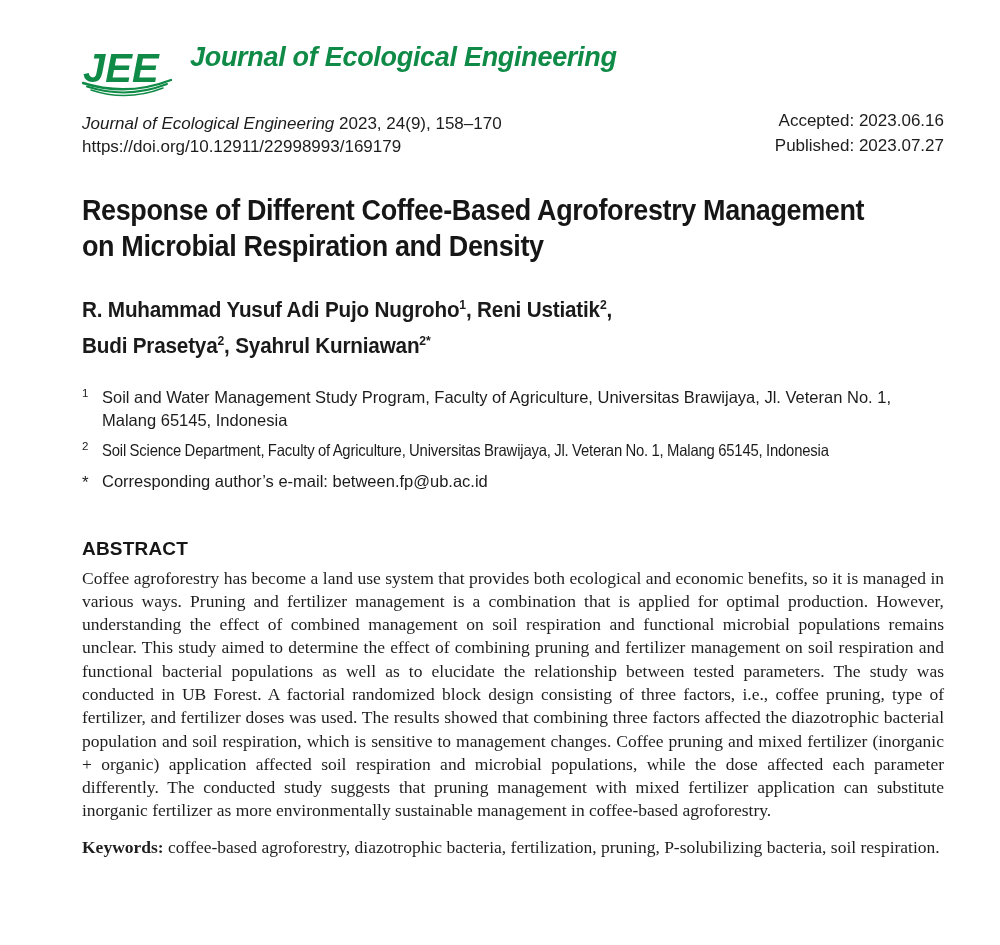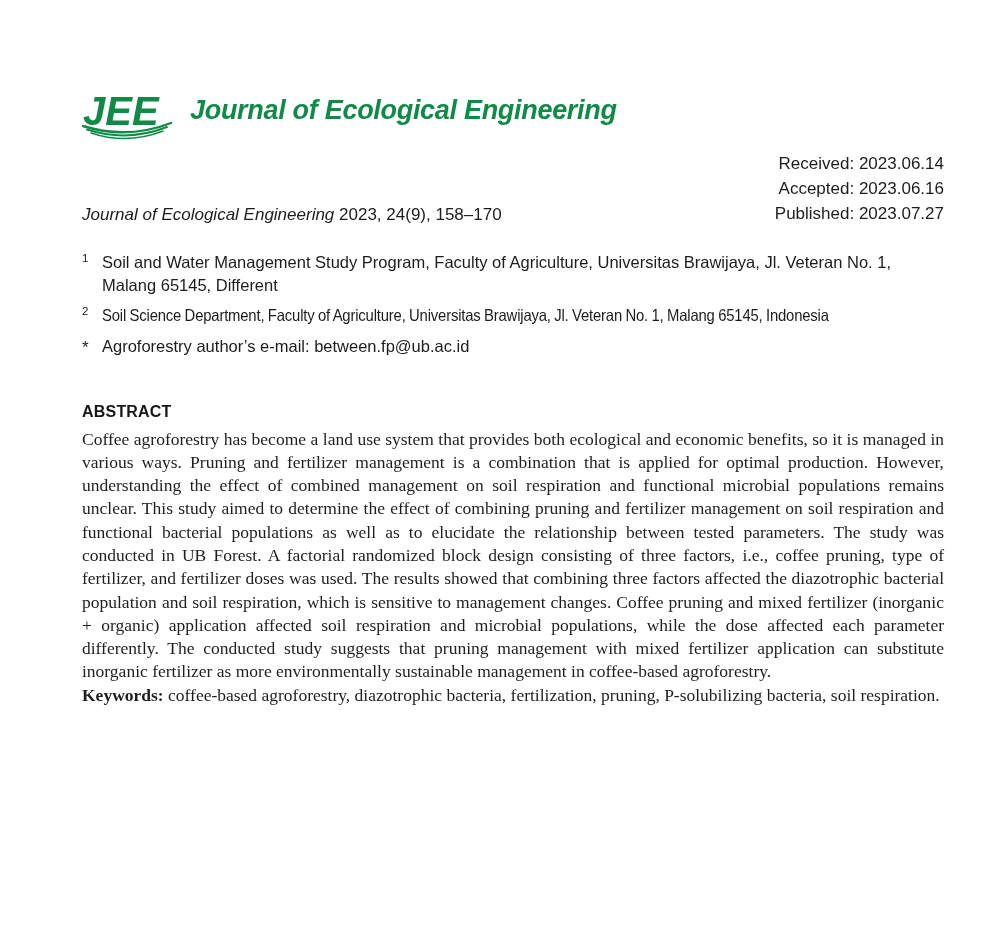--- a/index.html
+++ b/index.html
@@ -10,21 +10,21 @@
     font-family: "Liberation Sans", sans-serif;
     color: #1f1f1f;
   }
   .page {
     width: 1000px; height: 945px;
     padding: 42px 56px 30px 82px;
     background: #ffffff;
   }
 
   
-  .logo-row { display: flex; align-items: center; height: 60px; margin-top: 43px; }
+  .logo-row { display: flex; align-items: flex-start; height: 60px; }
   .logo-svg { width: 90px; height: 60px; flex: 0 0 auto; }
   .journal-name {
     margin-left: 18px; margin-bottom: 10px;
     font-size: 27px; font-weight: bold; font-style: italic;
     color: #0f8b47; letter-spacing: -0.3px;
     white-space: nowrap;
   }
 
   .meta-row {
     margin-top: 6px;
@@ -61,33 +61,34 @@
   .affil-marker.asterisk { font-size: 17px; padding-top: 3px; }
   .affil-text { font-size: 16.5px; line-height: 22.5px; color: #1c1c1c; max-width: 842px; }
   .affil-text.tight {
     white-space: nowrap; letter-spacing: -0.2px; word-spacing: -0.5px;
     transform: scaleX(0.90); transform-origin: 0 50%;
   }
 
   
   .abstract-heading {
     margin-top: 45px;
-    font-size: 16px; font-weight: 700; letter-spacing: 0.2px;
+    font-size: 19px; font-weight: 700; letter-spacing: 0.2px;
     color: #161616;
   }
   .abstract-text {
     margin-top: 7px;
     font-family: Liberation Serif, serif;
     font-size: 17.5px; line-height: 23.3px;
     text-align: justify; hyphens: auto; -webkit-hyphens: auto;
     color: #1e1e1e;
   }
 
   
   .keywords {
+    margin-top: 13px;
     font-family: "Liberation Serif", serif;
     font-size: 17.5px; line-height: 23.5px;
     text-align: justify; color: #1e1e1e;
   }
   .keywords .kw-label { font-weight: 700; }
 </style>
 </head>
 <body>
 
 <div class="page">
@@ -98,42 +99,50 @@
       <path d="M1 41 Q 45 55 89 38" stroke="#0f8b47" stroke-width="2.4" fill="none" stroke-linecap="round"></path>
       <path d="M5 44.5 Q 45 57.5 85 42" stroke="#0f8b47" stroke-width="2.0" fill="none" stroke-linecap="round"></path>
       <path d="M9 48 Q 45 60 81 46" stroke="#0f8b47" stroke-width="1.5" fill="none" stroke-linecap="round"></path>
     </svg>
     <div class="journal-name">Journal of Ecological Engineering</div>
   </div>
 
   <div class="meta-row">
     <div class="citation">
       <div><span class="it">Journal of Ecological Engineering</span><span> 2023, 24(9), 158–170</span></div>
+      <div>https://doi.org/10.12911/22998993/169179</div>
     </div>
     <div class="dates">
-      <div>Received: 2023.06.14</div>
       <div>Accepted: 2023.06.16</div>
       <div>Published: 2023.07.27</div>
     </div>
   </div>
 
+  <h1 class="page-title">
+    <div class="title-line">Response of Different Coffee-Based Agroforestry Management</div>
+    <div class="title-line">on Microbial Respiration and Density</div>
+  </h1>
 
+  <div class="authors">
+    <div class="author-line"><span>R. Muhammad Yusuf Adi Pujo Nugroho</span><span class="au-sup">1</span><span>, Reni Ustiatik</span><span class="au-sup">2</span><span>,</span></div>
+    <div class="author-line"><span>Budi Prasetya</span><span class="au-sup">2</span><span>, Syahrul Kurniawan</span><span class="au-sup">2*</span></div>
+  </div>
 
   <div class="affiliations">
     <div class="affil-item">
       <div class="affil-marker">1</div>
-      <div class="affil-text">Soil and Water Management Study Program, Faculty of Agriculture, Universitas Brawijaya, Jl. Veteran No. 1, Malang 65145, Different</div>
+      <div class="affil-text">Soil and Water Management Study Program, Faculty of Agriculture, Universitas Brawijaya, Jl. Veteran No. 1, Malang 65145, Indonesia</div>
     </div>
     <div class="affil-item">
       <div class="affil-marker">2</div>
       <div class="affil-text tight">Soil Science Department, Faculty of Agriculture, Universitas Brawijaya, Jl. Veteran No. 1, Malang 65145, Indonesia</div>
     </div>
     <div class="affil-item">
       <div class="affil-marker asterisk">*</div>
-      <div class="affil-text"><span>Agroforestry author’s e-mail: </span><span>between.fp@ub.ac.id</span></div>
+      <div class="affil-text"><span>Corresponding author’s e-mail: </span><span>between.fp@ub.ac.id</span></div>
     </div>
   </div>
 
   <div class="abstract-heading">ABSTRACT</div>
   <p class="abstract-text">Coffee agroforestry has become a land use system that provides both ecological and economic benefits, so it is managed in various ways. Pruning and fertilizer management is a combination that is applied for optimal production. However, understanding the effect of combined management on soil respiration and functional microbial populations remains unclear. This study aimed to determine the effect of combining pruning and fertilizer management on soil respiration and functional bacterial populations as well as to elucidate the relationship between tested parameters. The study was conducted in UB Forest. A factorial randomized block design consisting of three factors, i.e., coffee pruning, type of fertilizer, and fertilizer doses was used. The results showed that combining three factors affected the diazotrophic bacterial population and soil respiration, which is sensitive to management changes. Coffee pruning and mixed fertilizer (inorganic + organic) application affected soil respiration and microbial populations, while the dose affected each parameter differently. The conducted study suggests that pruning management with mixed fertilizer application can substitute inorganic fertilizer as more environmentally sustainable management in coffee-based agroforestry.</p>
 
   <p class="keywords"><span class="kw-label">Keywords:</span><span> coffee-based agroforestry, diazotrophic bacteria, fertilization, pruning, P-solubilizing bacteria, soil respiration.</span></p>
 
 </div>
 

